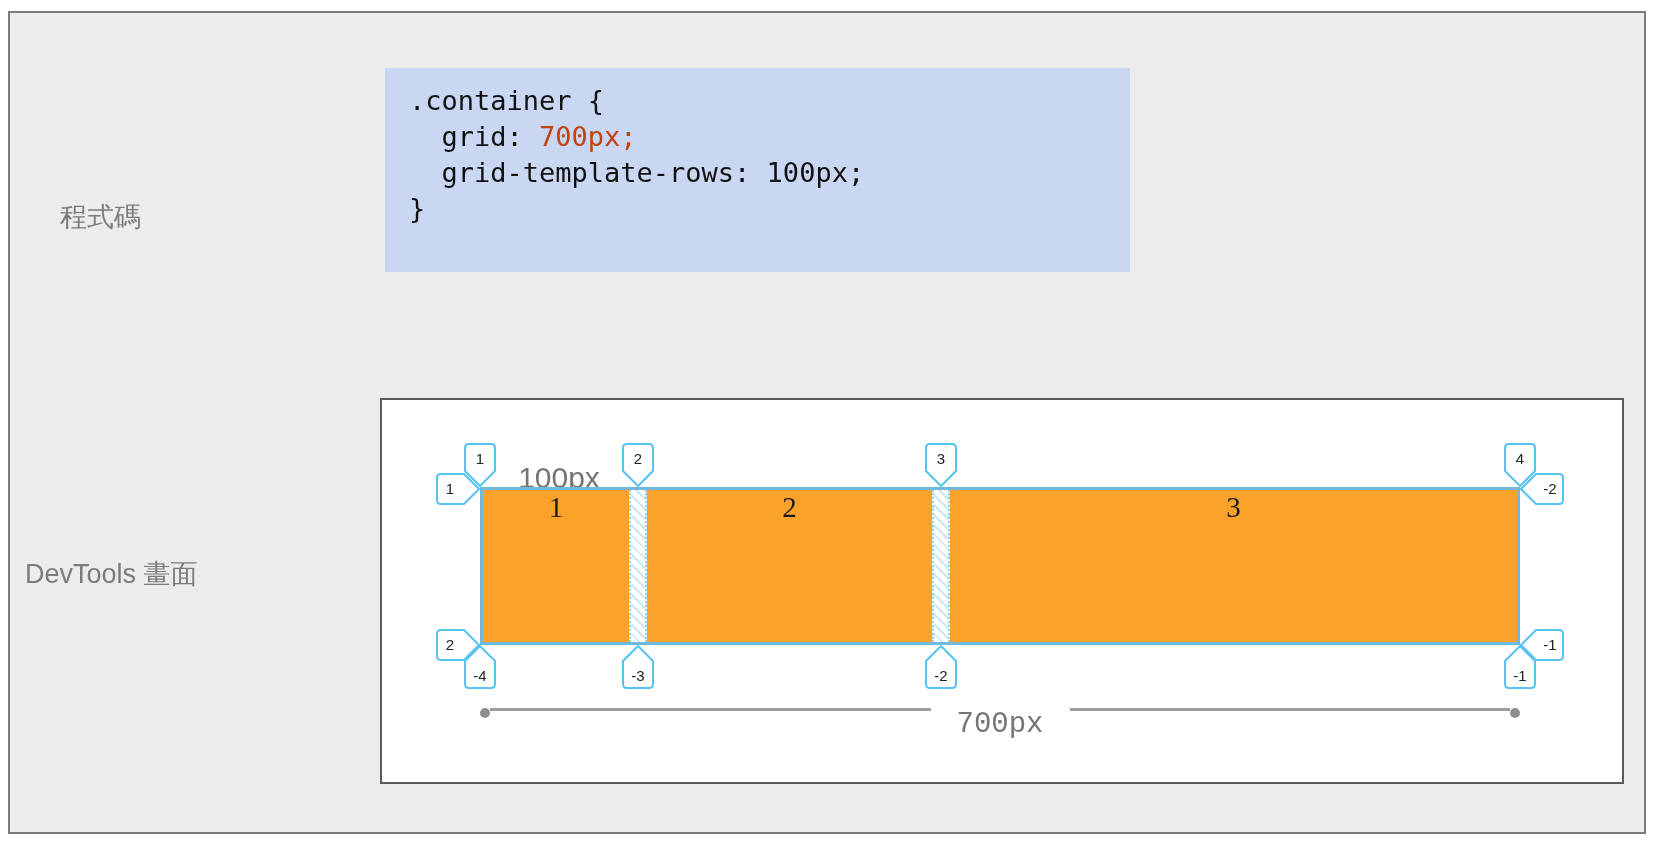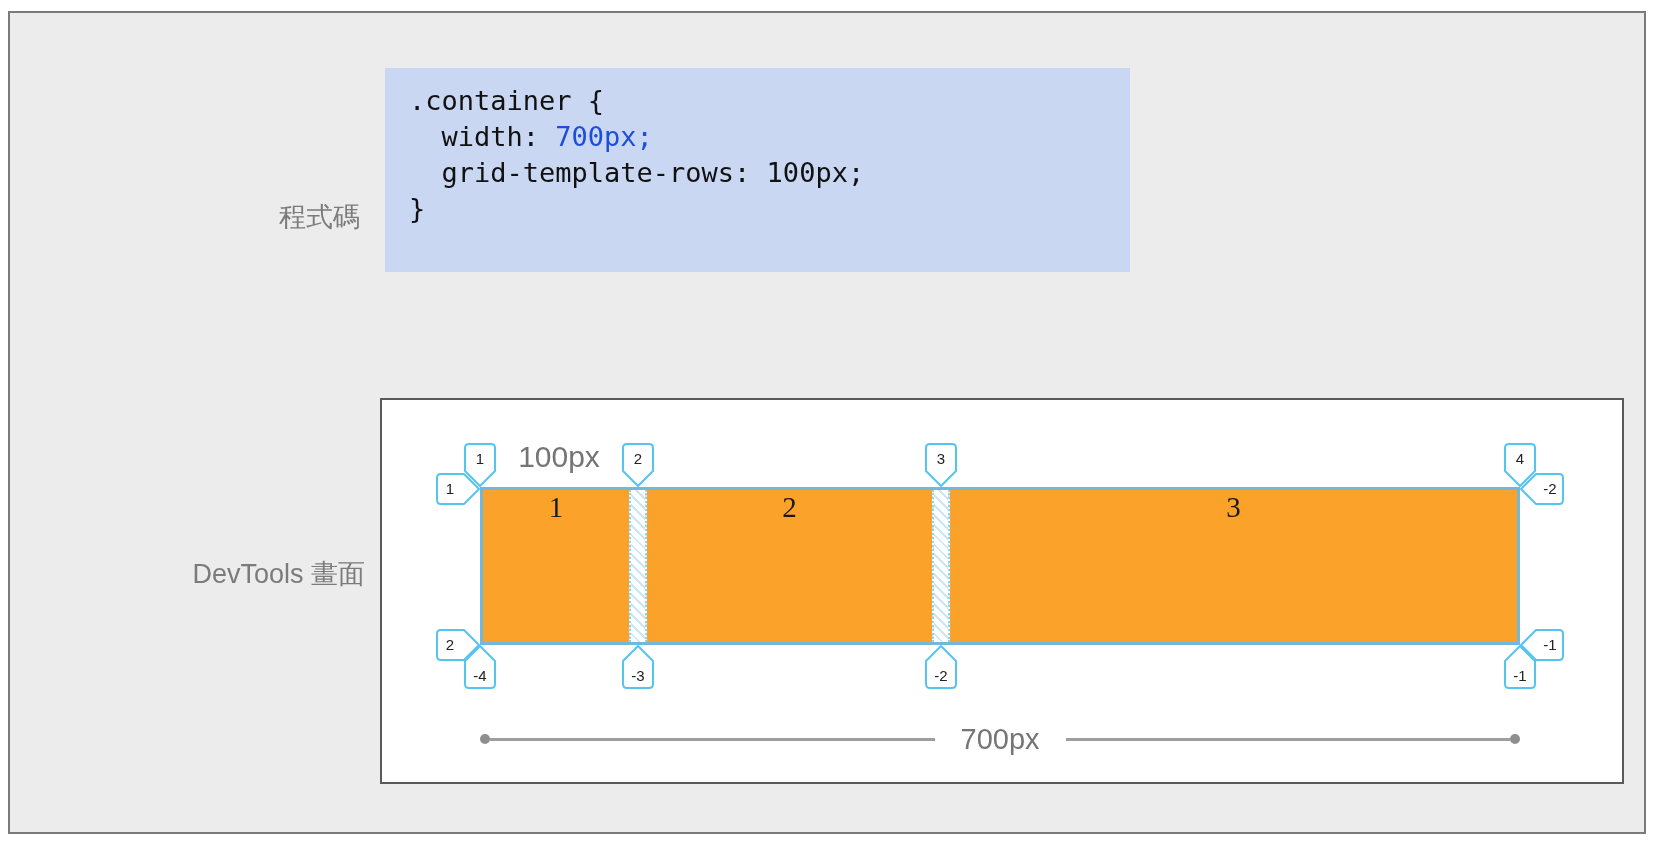--- a/index.html
+++ b/index.html
@@ -5,33 +5,33 @@
   html,body { margin:0; padding:0; background:#fff; }
   .page {
     position:relative; width:1656px; height:844px; background:#ffffff;
     font-family:"Liberation Sans", sans-serif; overflow:hidden;
   }
   .frame {
     position:absolute; left:8px; top:11px; width:1634px; height:819px;
     background:#ececec; border:2px solid #7b7b7b;
   }
   .section-label {
-    position:absolute; color:#7b7b7b; font-size:27px; text-align:right;
+    position:absolute; color:#7b7b7b; font-size:27px; text-align:left;
   }
   .code-label { left:50px; top:186px; width:300px; }
   .devtools-label { left:15px; top:543px; width:340px; }
 
   .code-block {
     position:absolute; left:375px; top:55px; width:745px; height:204px;
     background:#cad7f2; box-sizing:border-box; padding:15px 0 0 24px;
     font-family:"DejaVu Sans Mono", monospace; font-size:27px; line-height:36px;
     color:#111;
   }
   .code-line { white-space:pre; }
-  .code-line .red { color:#1d4ed8; }
+  .code-line .red { color:#c2410c; }
 
   .devtools-panel {
     position:absolute; left:370px; top:385px; width:1240px; height:382px;
     background:#ffffff; border:2px solid #5a5a5a; box-sizing:content-box;
   }
 
   .track-label {
     position:absolute; width:200px; text-align:center; top:40px;
     color:#757575; font-size:30px;
   }
@@ -52,47 +52,47 @@
     width:18px; box-sizing:border-box; background-color:#ffffff;
     background-image:repeating-linear-gradient(45deg, #ffffff 0 5px, #c9e7f8 5px 7px);
     border-left:2px dotted #8ed5f5; border-right:2px dotted #8ed5f5;
   }
 
   .badge { position:absolute; overflow:visible; }
   .badge path { fill:#ffffff; stroke:#55c4f0; stroke-width:2; stroke-linejoin:round; }
   .badge text { font-family:"Liberation Sans", sans-serif; font-size:15px; fill:#222; text-anchor:middle; }
 
   .ruler {
-    position:absolute; left:98px; top:324px; width:1040px; height:30px;
-    display:flex; align-items:center;
+    position:absolute; left:98px; top:308px; width:1040px; height:30px;
+    display:flex; font-family:Liberation Mono, monospace;
   }
   .ruler .dot { width:10px; height:10px; border-radius:50%; background:#8e8e8e; flex:none; }
   .ruler .seg { flex:1; height:3px; background:#9e9e9e; }
   .ruler .lbl { color:#757575; font-size:29px; padding:0 26px; white-space:nowrap; }
 </style>
 </head>
 <body>
 
 <div class="page">
   <div class="frame">
 
     <div class="section-label code-label">程式碼</div>
 
     <div class="code-block">
       <div class="code-line"><span>.container {</span><span class="red"></span><span></span></div>
-      <div class="code-line"><span>  width: </span><span class="red">700px;</span><span></span></div>
+      <div class="code-line"><span>  grid: </span><span class="red">700px;</span><span></span></div>
       <div class="code-line"><span>  grid-template-rows: 100px;</span><span class="red"></span><span></span></div>
       <div class="code-line"><span>}</span><span class="red"></span><span></span></div>
     </div>
 
     <div class="section-label devtools-label">DevTools 畫面</div>
 
     <div class="devtools-panel">
 
-      <div class="track-label" style="left:77px;">100px</div>
+      <div class="track-label" style="left:77px;margin-top:21px;">100px</div>
 
       <svg class="badge" style="left:82px;top:43px" width="32" height="44" viewBox="0 0 32 44">
           <path d="M5 1 H27 Q31 1 31 5 V28 L16 43 L1 28 V5 Q1 1 5 1 Z"></path>
           <text x="16" y="21">1</text>
         </svg>
       <svg class="badge" style="left:240px;top:43px" width="32" height="44" viewBox="0 0 32 44">
           <path d="M5 1 H27 Q31 1 31 5 V28 L16 43 L1 28 V5 Q1 1 5 1 Z"></path>
           <text x="16" y="21">2</text>
         </svg>
       <svg class="badge" style="left:543px;top:43px" width="32" height="44" viewBox="0 0 32 44">

